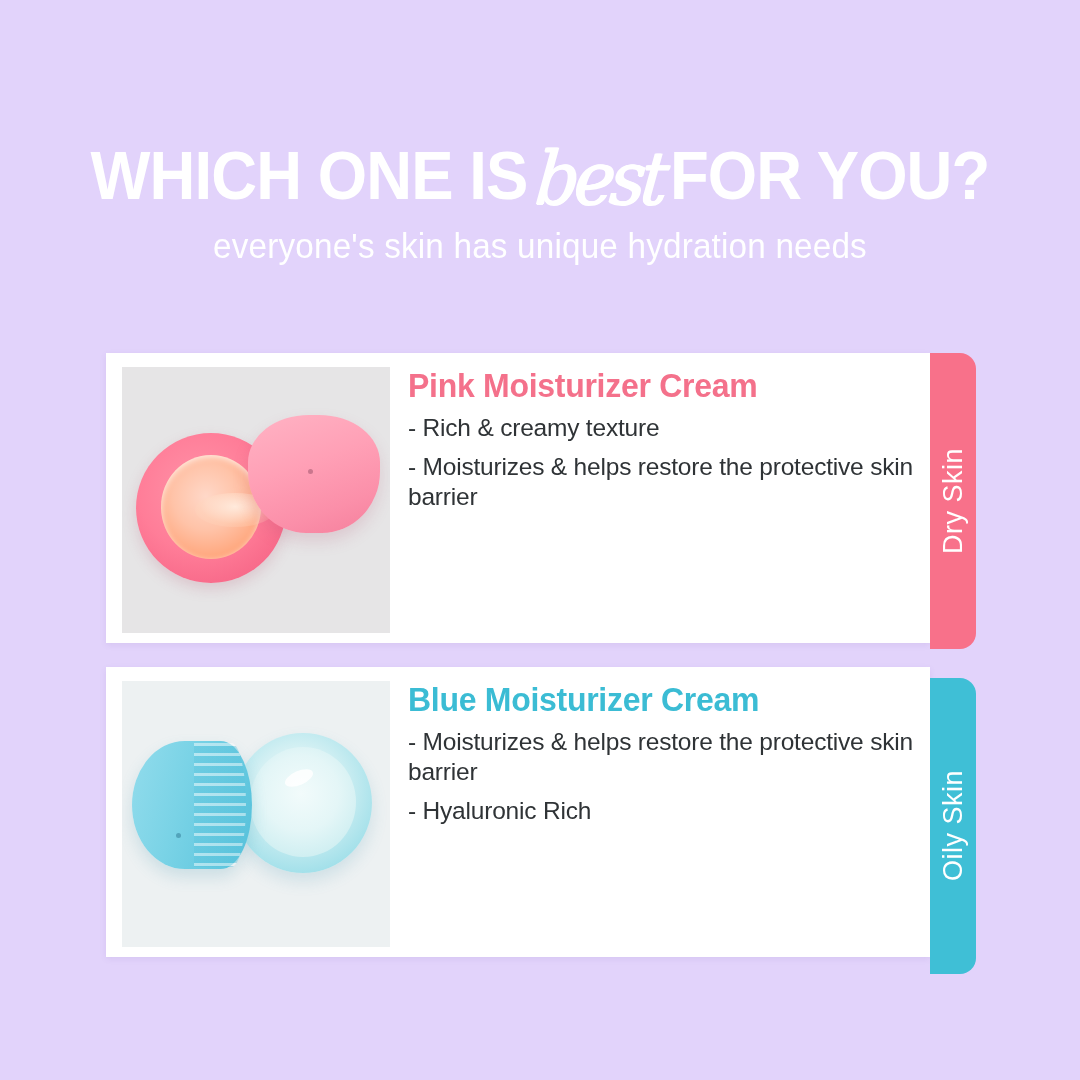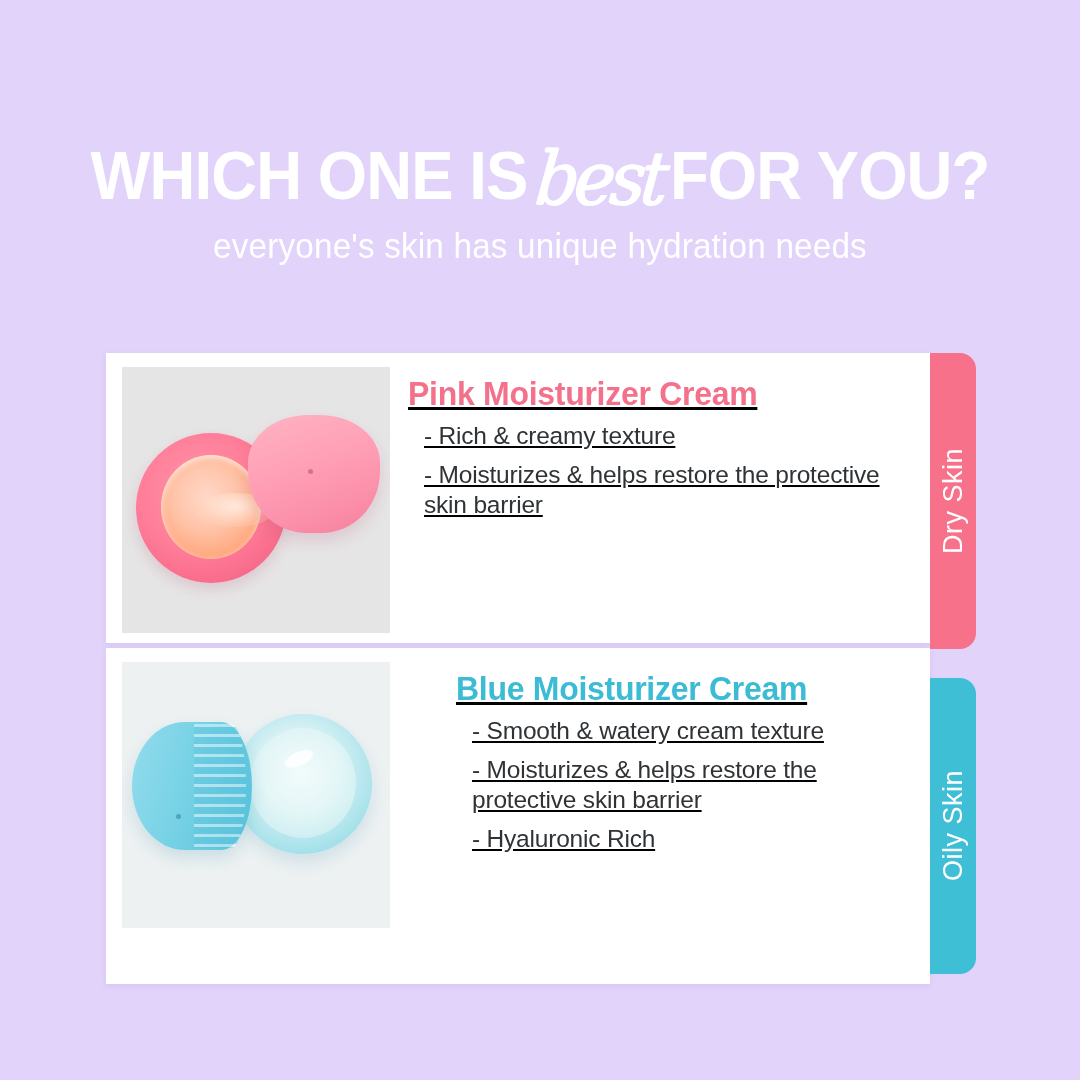--- a/index.html
+++ b/index.html
@@ -69,53 +69,52 @@
   .card {
     position: absolute;
     left: 106px;
     width: 824px;
     background: #ffffff;
     box-shadow: 0 2px 6px rgba(120, 90, 170, 0.10);
     display: flex;
     align-items: flex-start;
   }
   #card-pink  { top: 353px; height: 290px; }
-  #card-blue  { top: 648px; height: 336px; gap: 48px; }
+  #card-blue  { top: 667px; height: 290px; }
 
   .thumb {
     width: 268px;
     height: 266px;
     margin: 14px 0 0 16px;
     flex: 0 0 auto;
     position: relative;
     overflow: hidden;
     background: #e6e5e6;
   }
   .thumb.blue-thumb { background: #edf1f2; }
 
   .card-body {
     flex: 1 1 auto;
-    padding: 22px 16px 0 18px;
-    text-decoration: underline;
+    padding: 14px 16px 0 18px;
   }
   .card-title {
     margin: 0 0 8px 0;
     font-family: "Liberation Sans Narrow", "Liberation Sans", sans-serif;
     font-weight: bold;
     font-size: 33px;
     letter-spacing: -0.3px;
     white-space: nowrap;
     transform: scaleX(0.97);
     transform-origin: left center;
   }
   #card-pink .card-title { color: #f4718b; }
   #card-blue .card-title { color: #3bbcd4; }
 
   .bullet {
-    margin: 0 0 9px 16px;
+    margin: 0 0 9px 0;
     color: #2f3336;
     font-size: 24.5px;
     line-height: 30px;
     letter-spacing: -0.2px;
   }
 
   
   .tab {
     position: absolute;
     width: 46px;
@@ -271,20 +270,19 @@
         <div class="blue-jar-glint"></div>
       </div>
     </div>
     <div class="blue-lid">
       <div class="blue-lid-dot"></div>
     </div>
     <div class="blue-lid-ridges"></div>
   </div>
   <div class="card-body">
     <h2 class="card-title">Blue Moisturizer Cream</h2>
-    <p class="bullet">- Smooth &amp; watery cream texture</p>
     <p class="bullet">- Moisturizes &amp; helps restore the protective skin barrier</p>
     <p class="bullet">- Hyaluronic Rich</p>
   </div>
 </div>
 <div class="tab" id="tab-oily">
   <span class="tab-label">Oily Skin</span>
 </div>
 
 </body></html>

